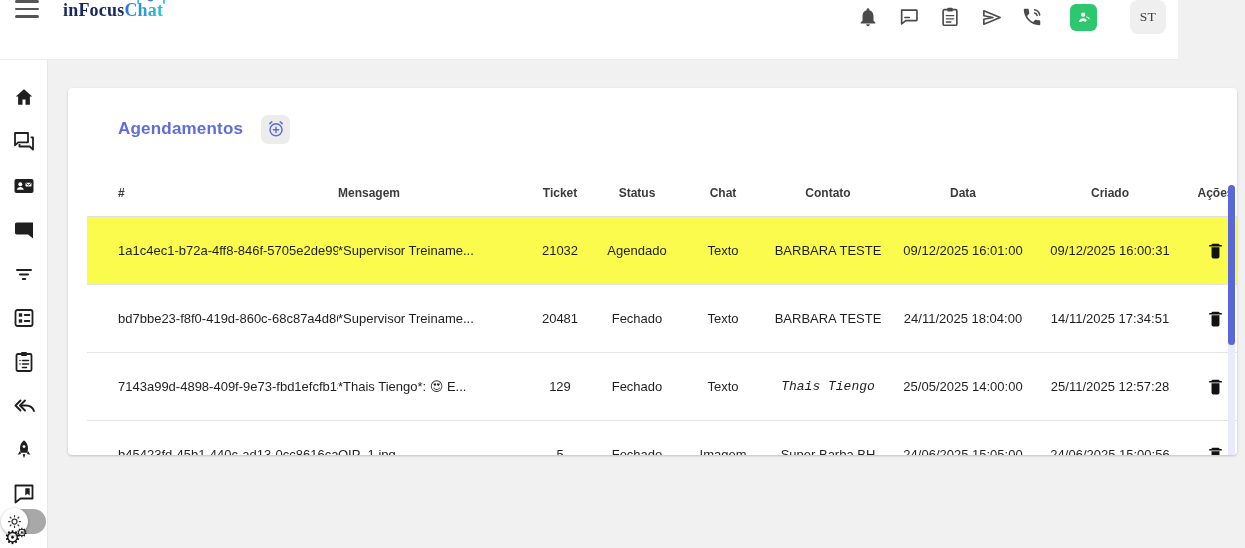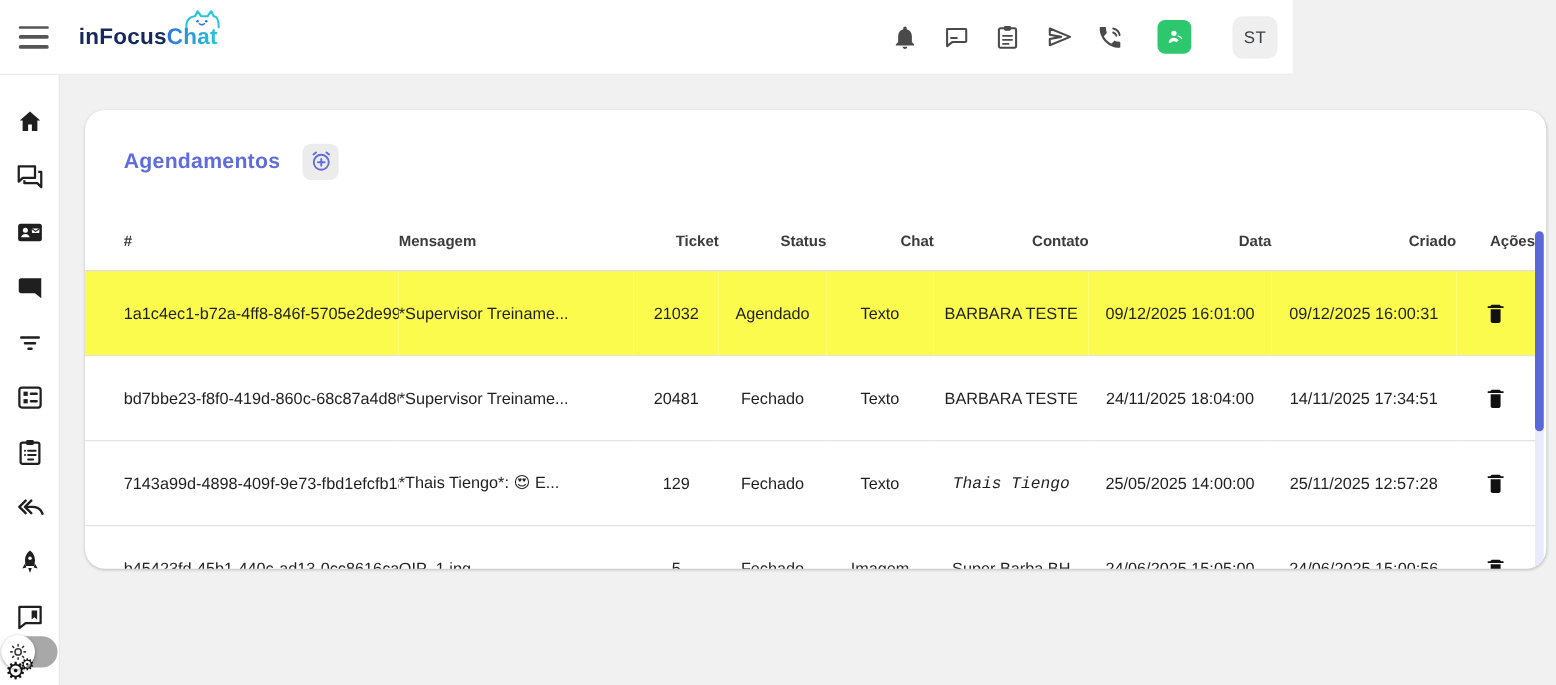--- a/index.html
+++ b/index.html
@@ -1,22 +1,22 @@
 <!DOCTYPE html>
 <html><head>
 <meta charset="utf-8">
 <style>
   * { margin:0; padding:0; box-sizing:border-box; }
   html,body { width:1245px; height:548px; overflow:hidden;
     font-family:"Liberation Sans","DejaVu Sans",sans-serif; background:#f1f1f2; }
 
   
-  .topbar { position:absolute; left:0; top:0; width:1034px; height:60px;
+  .topbar { position:absolute; left:0; top:0; width:1178px; height:60px;
     background:#ffffff; border-bottom:1px solid #ececec; z-index:5;
-    display:flex; align-items:center; }
+    display:flex; align-items:flex-start;font-family:Liberation Serif, serif; }
   .hamburger { margin-left:15px; width:24px; height:18px; display:flex;
     flex-direction:column; justify-content:space-between; cursor:pointer; }
   .hamburger i { display:block; height:2.6px; background:#555; border-radius:2px; }
   .logo { margin-left:24px; position:relative; font-size:18px; font-weight:bold;
     letter-spacing:.2px; white-space:nowrap; }
   .logo .p1 { color:#16295e; }
   .logo .p2 { background:linear-gradient(90deg,#2d6fe0,#27c6d9);
     -webkit-background-clip:text; background-clip:text; color:transparent; }
   .logo .cat { position:absolute; top:-12px; right:-4px; }
   .top-actions { margin-left:auto; margin-right:12px; display:flex;
@@ -42,34 +42,34 @@
   .theme-thumb { position:absolute; left:-1px; top:-1px; width:27px; height:27px;
     background:#fff; border-radius:50%; box-shadow:0 1px 3px rgba(0,0,0,.35);
     display:flex; align-items:center; justify-content:center; }
   .gears { position:absolute; left:4px; top:528px; z-index:6; color:#111;
     cursor:pointer; line-height:1; }
   .gears .g1 { font-size:19px; }
   .gears .g2 { font-size:13px; position:relative; left:-5px; top:-7px; }
 
   
   .card { position:absolute; left:68px; top:88px; width:1169px; height:367px;
-    background:#fff; border-radius:16px; overflow:hidden;
-    box-shadow:0 1px 3px rgba(0,0,0,.13), 0 1px 2px rgba(0,0,0,.08); }
+    background:#fff; border-radius:4px; overflow:hidden;
+    box-shadow:0 1px 3px rgba(0,0,0,.13), 0 1px 2px rgba(0,0,0,.08);padding-left:19px; }
   .card-head { height:82px; display:flex; align-items:center; padding-left:31px; }
   .page-title { color:#5f6cdb; font-size:17px; font-weight:bold; letter-spacing:.2px; }
   .add-btn { margin-left:18px; width:29px; height:29px; border-radius:7px;
     background:#ececec; border:none; display:flex; align-items:center;
     justify-content:center; cursor:pointer; }
 
   table { width:1160px; border-collapse:collapse; table-layout:fixed; }
   col.c1{width:251px} col.c2{width:188px} col.c3{width:68px} col.c4{width:86px}
   col.c5{width:86px} col.c6{width:124px} col.c7{width:146px} col.c8{width:148px}
   col.c9{width:63px}
   thead th { height:46px; font-size:12px; font-weight:bold; color:#3b3b3b;
-    text-align:right; border-bottom:1px solid #e0e0e0; }
+    text-align:center; border-bottom:1px solid #e0e0e0; }
   thead th.left { text-align:left; }
   thead th.c1 { padding-left:31px; }
   tbody td { height:68px; font-size:13px; color:#1f1f1f; text-align:center;
     border-bottom:1px solid #e4e4e4; white-space:nowrap; overflow:hidden; }
   tbody td.left { text-align:left; }
   tbody td.idcell { padding-left:31px; }
   tbody tr.hl { background:#fbfb4d; }
   td.italic { font-family:Liberation Mono, monospace;
     font-style:italic; }
   .del-btn { background:none; border:none; cursor:pointer; padding:4px; }

